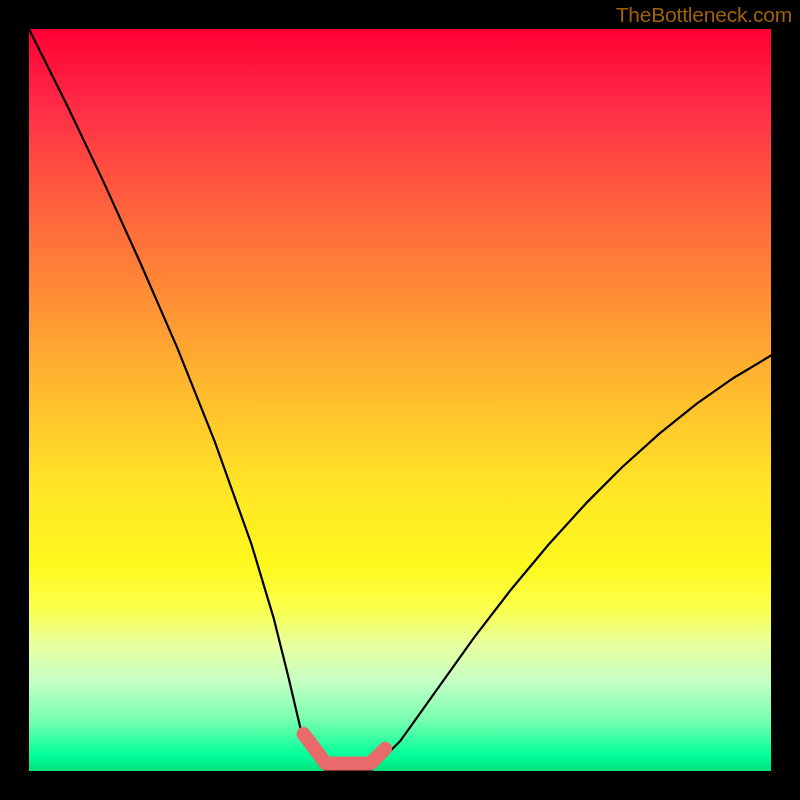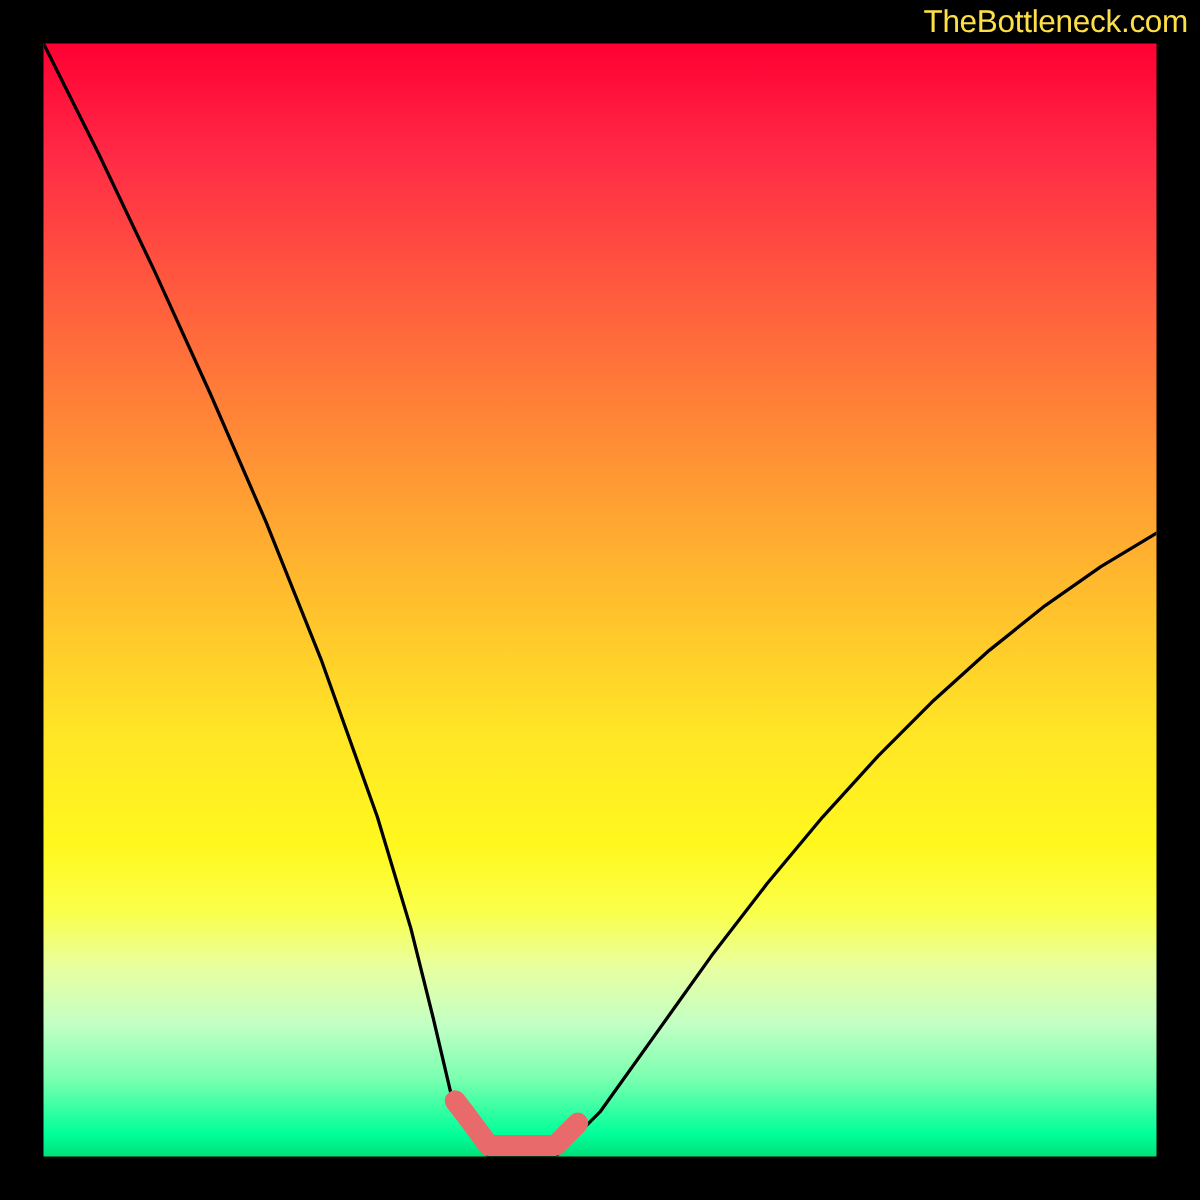--- a/index.html
+++ b/index.html
@@ -35,21 +35,21 @@
   }
   .plot-area svg {
     position: absolute;
     left: 0; top: 0;
     width: 100%; height: 100%;
   }
   .watermark {
     position: absolute;
     top: 3px;
     right: 8px;
-    color: #fde047;
+    color: #a16207;
     font-size: 21px;
     font-weight: 500;
     letter-spacing: -0.2px;
     z-index: 5;
   }
 </style>
 </head>
 <body>
 
 <div class="watermark">TheBottleneck.com</div>

